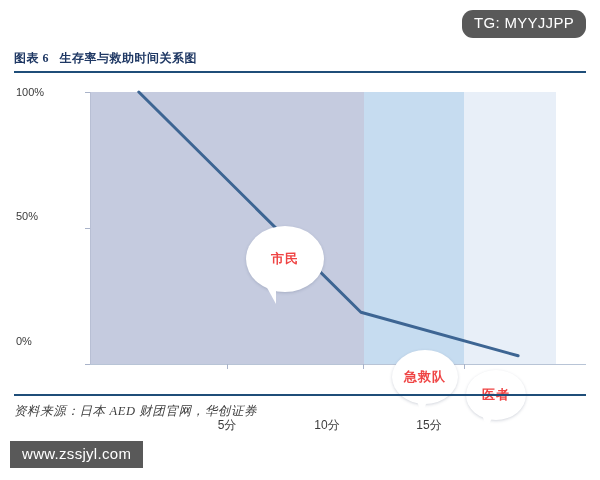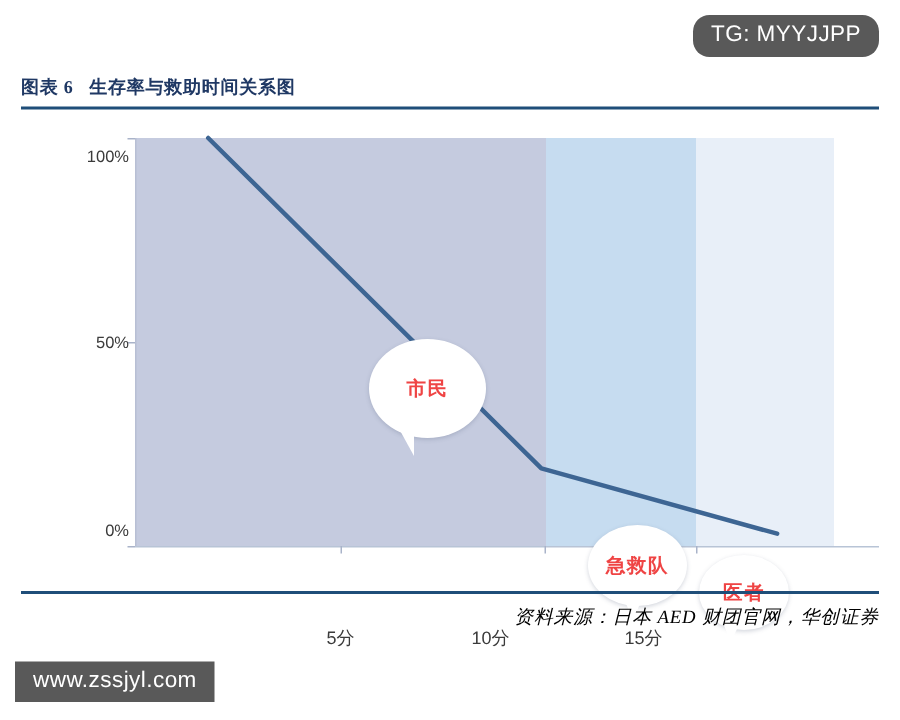--- a/index.html
+++ b/index.html
@@ -62,24 +62,23 @@
   #footer-rule {
     height: 2px;
     background: #1f4e79;
     width: 100%;
   }
   #source-note {
     margin-top: 7px;
     font-family: "Liberation Serif", "DejaVu Serif", serif;
     font-style: italic;
     font-size: 12.5px;
-    color: #000000;
+    color: #404040;
     letter-spacing: 0.6px;
     white-space: pre;
-    text-align: right;
   }
 
   
   #chart-area {
     position: absolute;
     left: 0;
     top: 80px;
     width: 600px;
     height: 310px;
   }
@@ -110,26 +109,25 @@
   #axis-x-line {
     position: absolute;
     left: 90px;
     top: 284px;
     width: 496px;
     height: 1px;
     background: #b8c4d6;
   }
   .y-label-wrap {
     position: absolute;
-    left: 2px;
+    left: 16px;
     width: 84px;
-    text-align: right;
+    text-align: left;
     font-size: 11px;
     color: #3b3b3b;
-    margin-top: 13px;
   }
   #y-100 { top: 6px; }
   #y-50  { top: 130px; }
   #y-0   { top: 255px; }
 
   .y-tick-mark {
     position: absolute;
     left: 85px;
     width: 5px;
     height: 1px;

